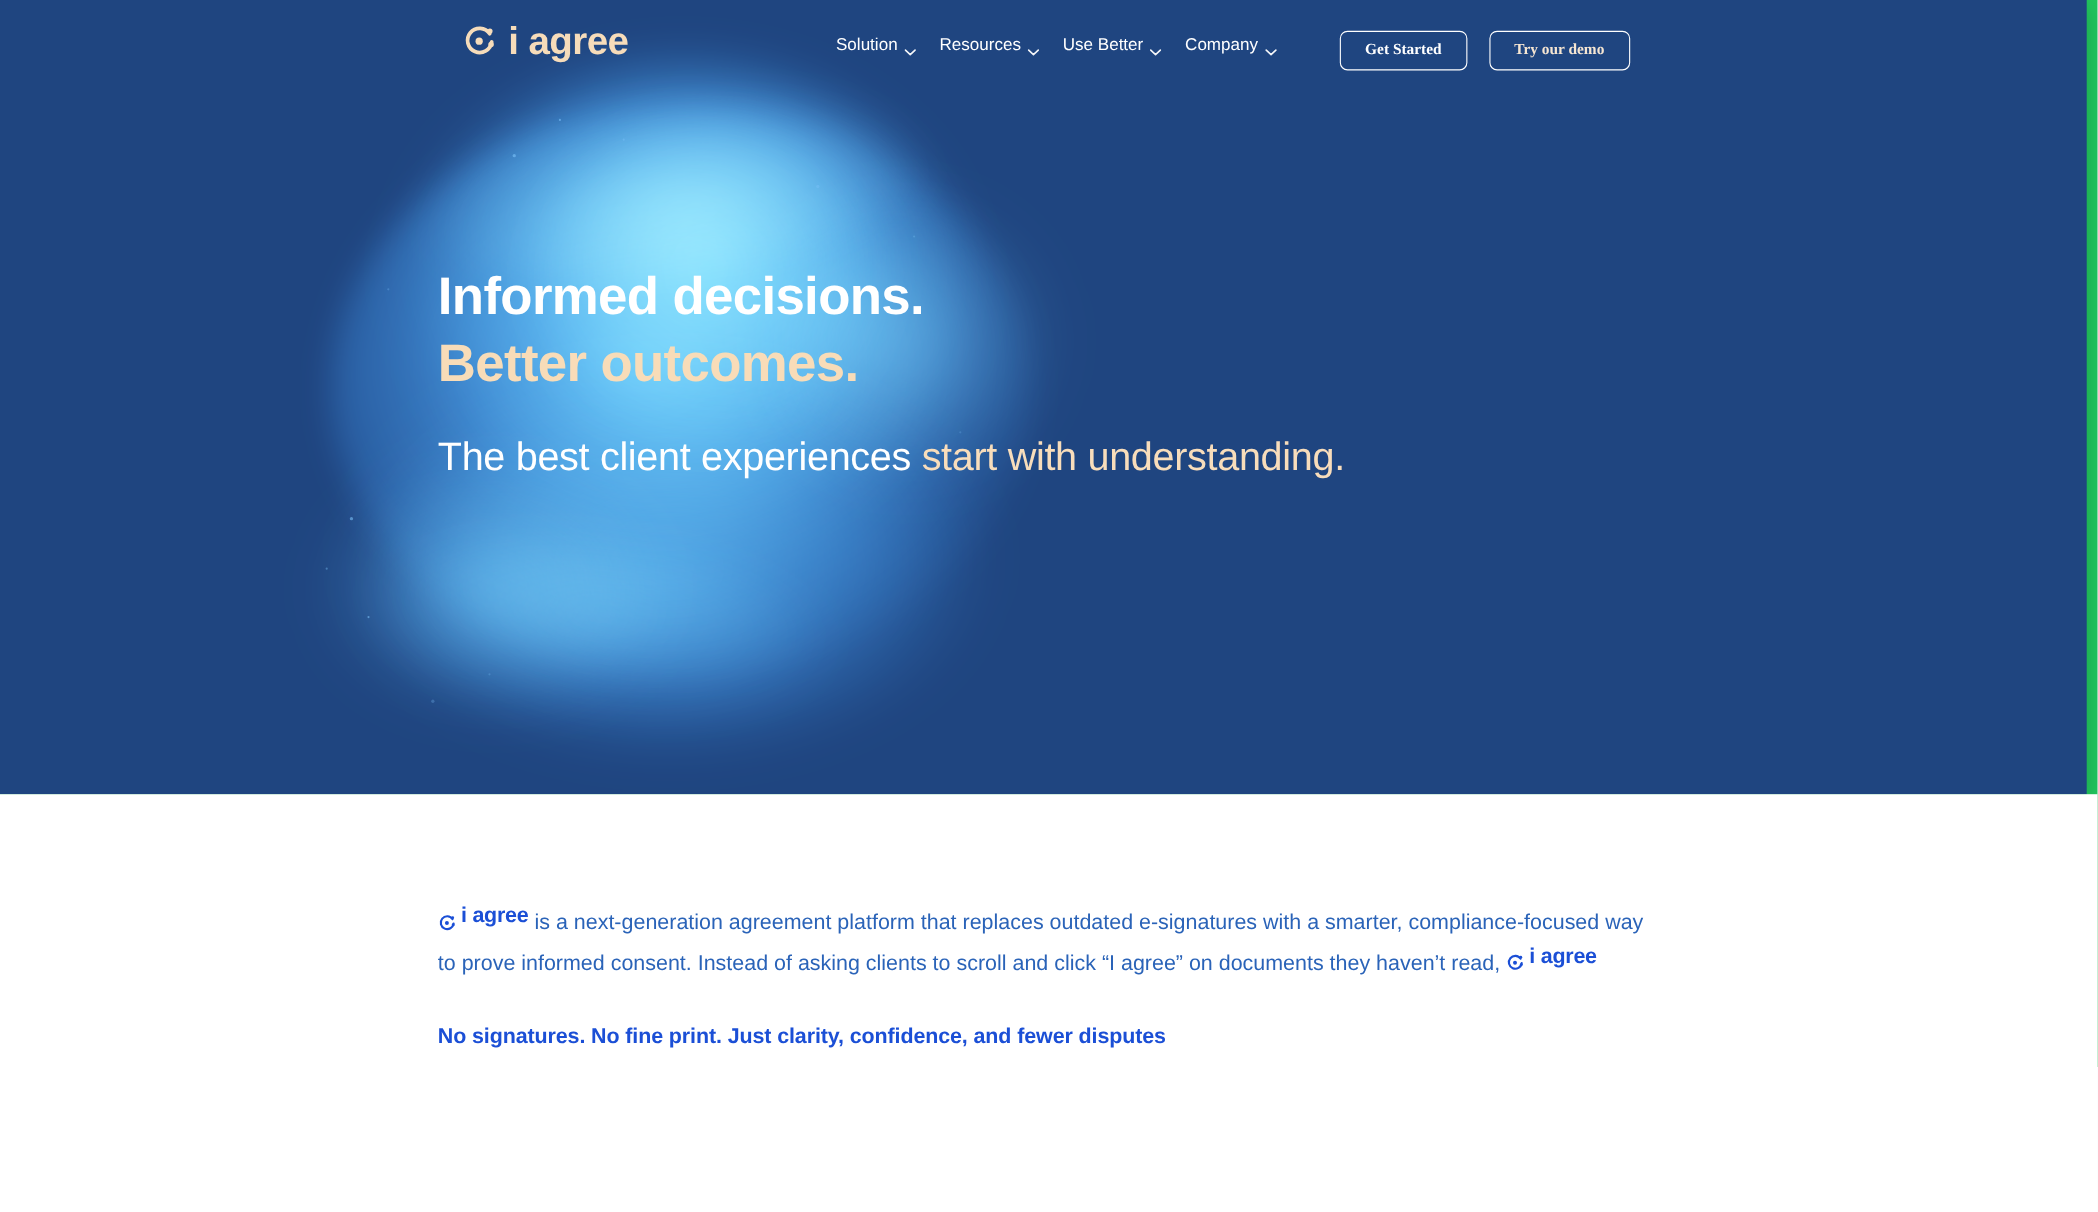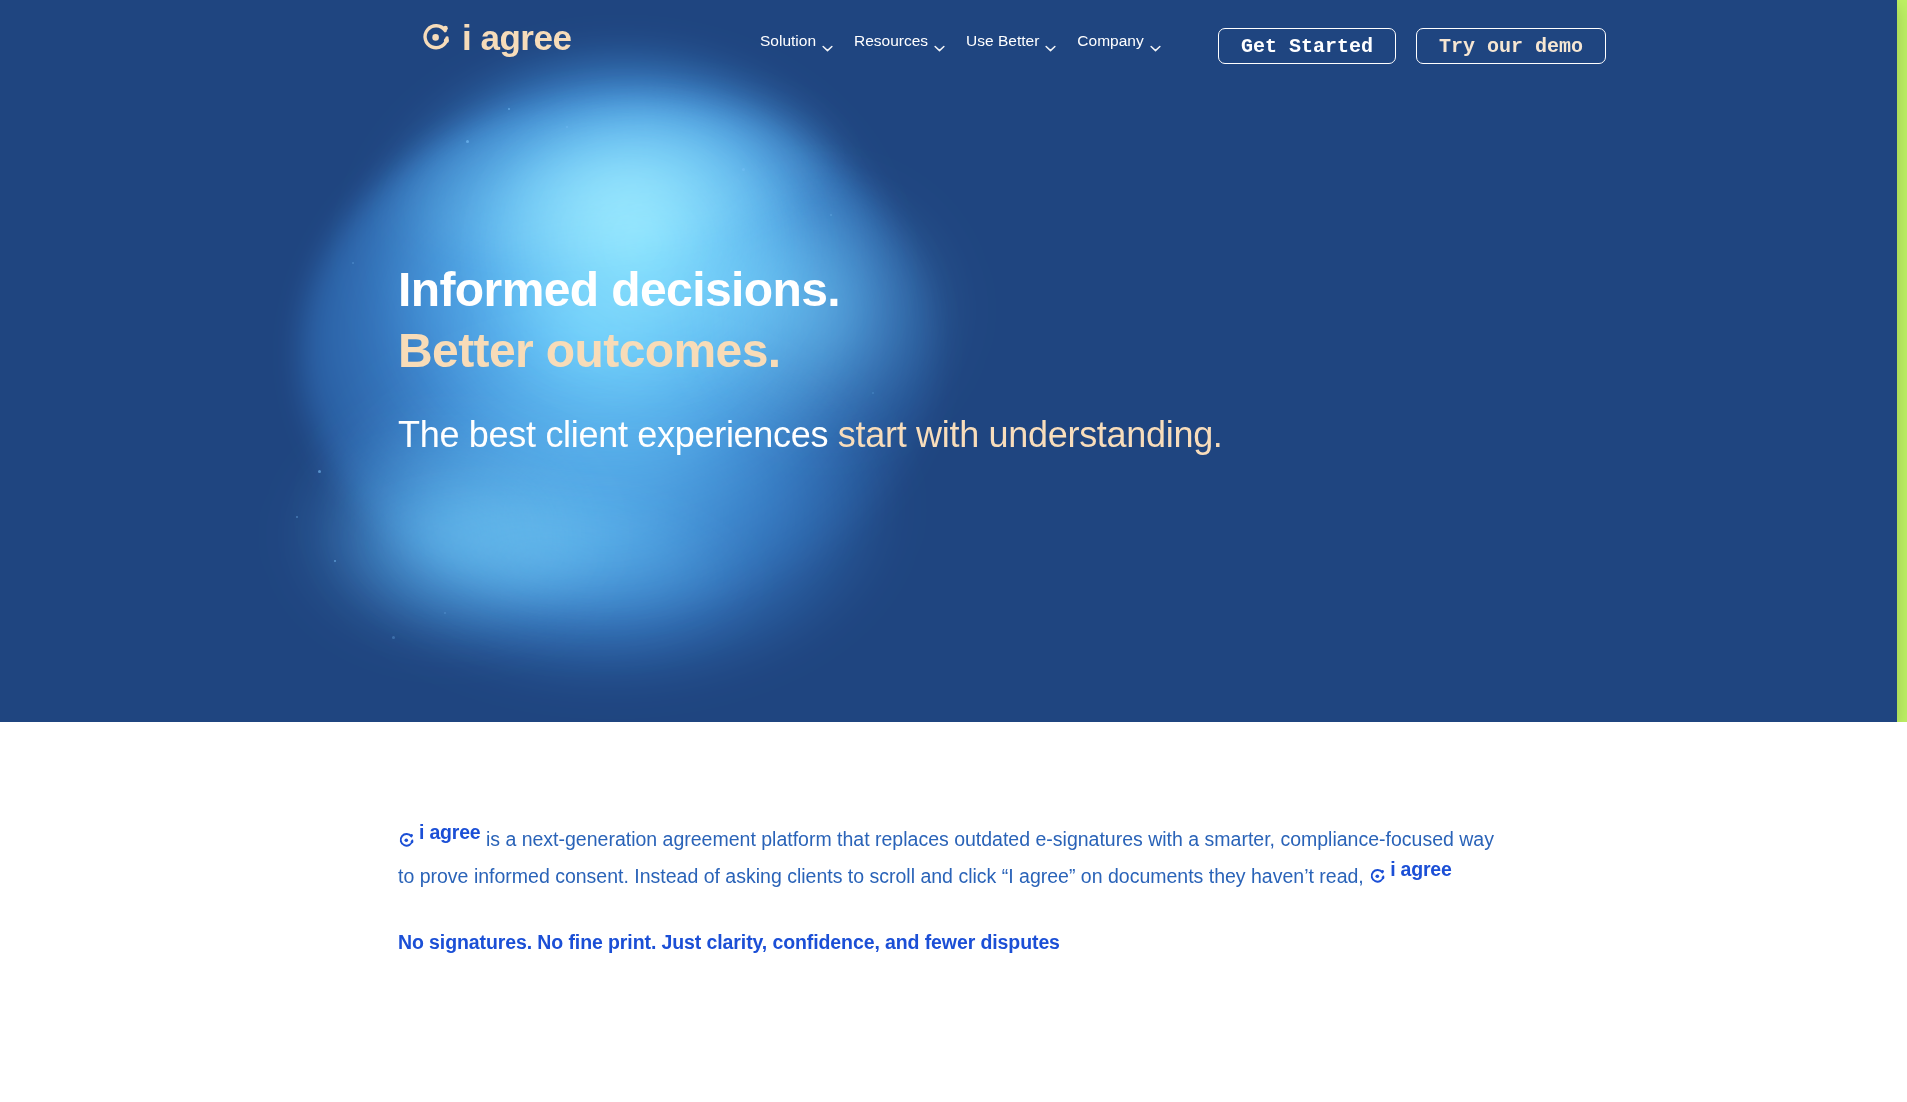--- a/index.html
+++ b/index.html
@@ -7,21 +7,21 @@
 
   html, body {
     width:1907px;
     height:1102px;
     overflow:hidden;
     background:#ffffff;
     font-family:"Liberation Sans", sans-serif;
     -webkit-font-smoothing:antialiased;
   }
 
-  .page { position:relative; width:1907px; height:970px; background:#bef264; }
+  .page { position:relative; width:1907px; height:970px; background:#22c55e; }
 
   
   .hero {
     position:absolute;
     top:0; left:0;
     width:1897px;
     height:722px;
     background:#1f4580;
     overflow:hidden;
     box-shadow:0 6px 18px rgba(0,0,0,0.18);
@@ -125,34 +125,34 @@
   }
   .btn {
     display:flex;
     align-items:center;
     justify-content:center;
     height:36px;
     padding:0 22px;
     border:1.5px solid #ffffff;
     border-radius:7px;
     background:transparent;
-    font-size:20px;
+    font-size:14px;
     font-weight:700;
     color:#ffffff;
     white-space:nowrap;
     cursor:pointer;
-    font-family:Liberation Mono, monospace;
+    font-family:Liberation Serif, serif;
   }
   .btn-demo { font-weight:600; color:#f6e6d2; }
 
   
   .hero-copy {
     position:absolute;
     left:398px;
-    top:260px;
+    top:240px;
     z-index:20;
   }
   .headline {
     font-size:48px;
     font-weight:700;
     line-height:1.27;
     letter-spacing:-0.6px;
     white-space:nowrap;
   }
   .hl-white { color:#ffffff; display:block; }

